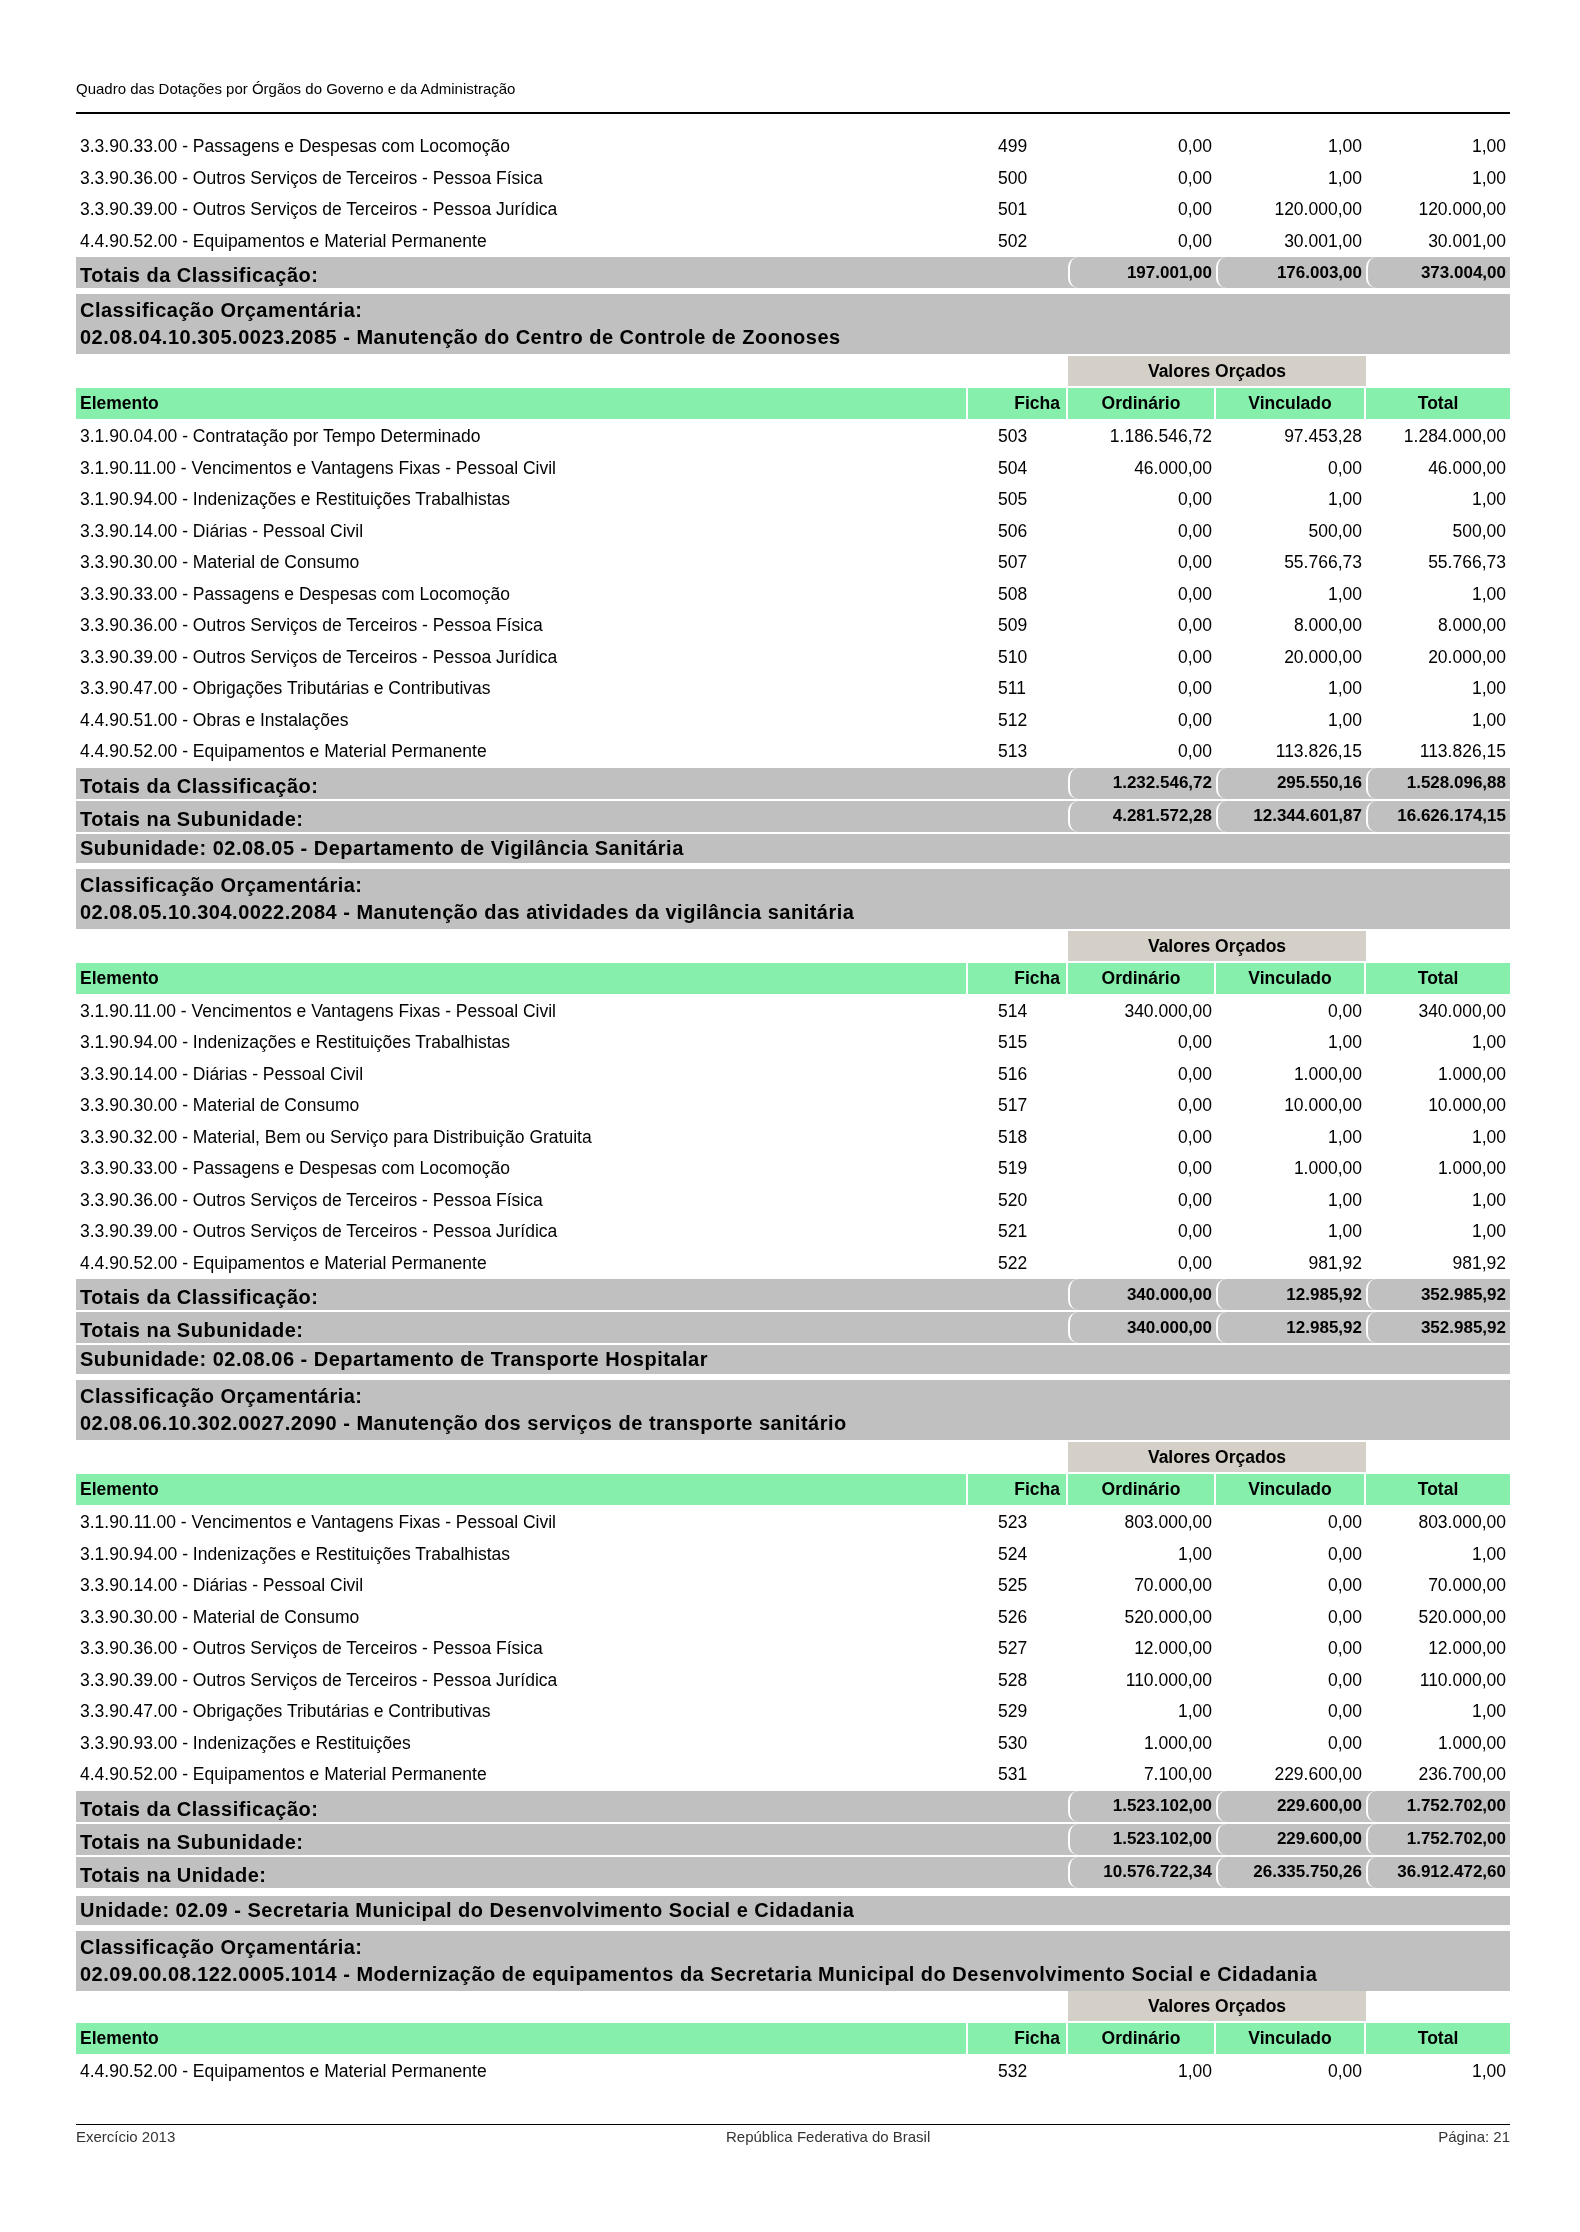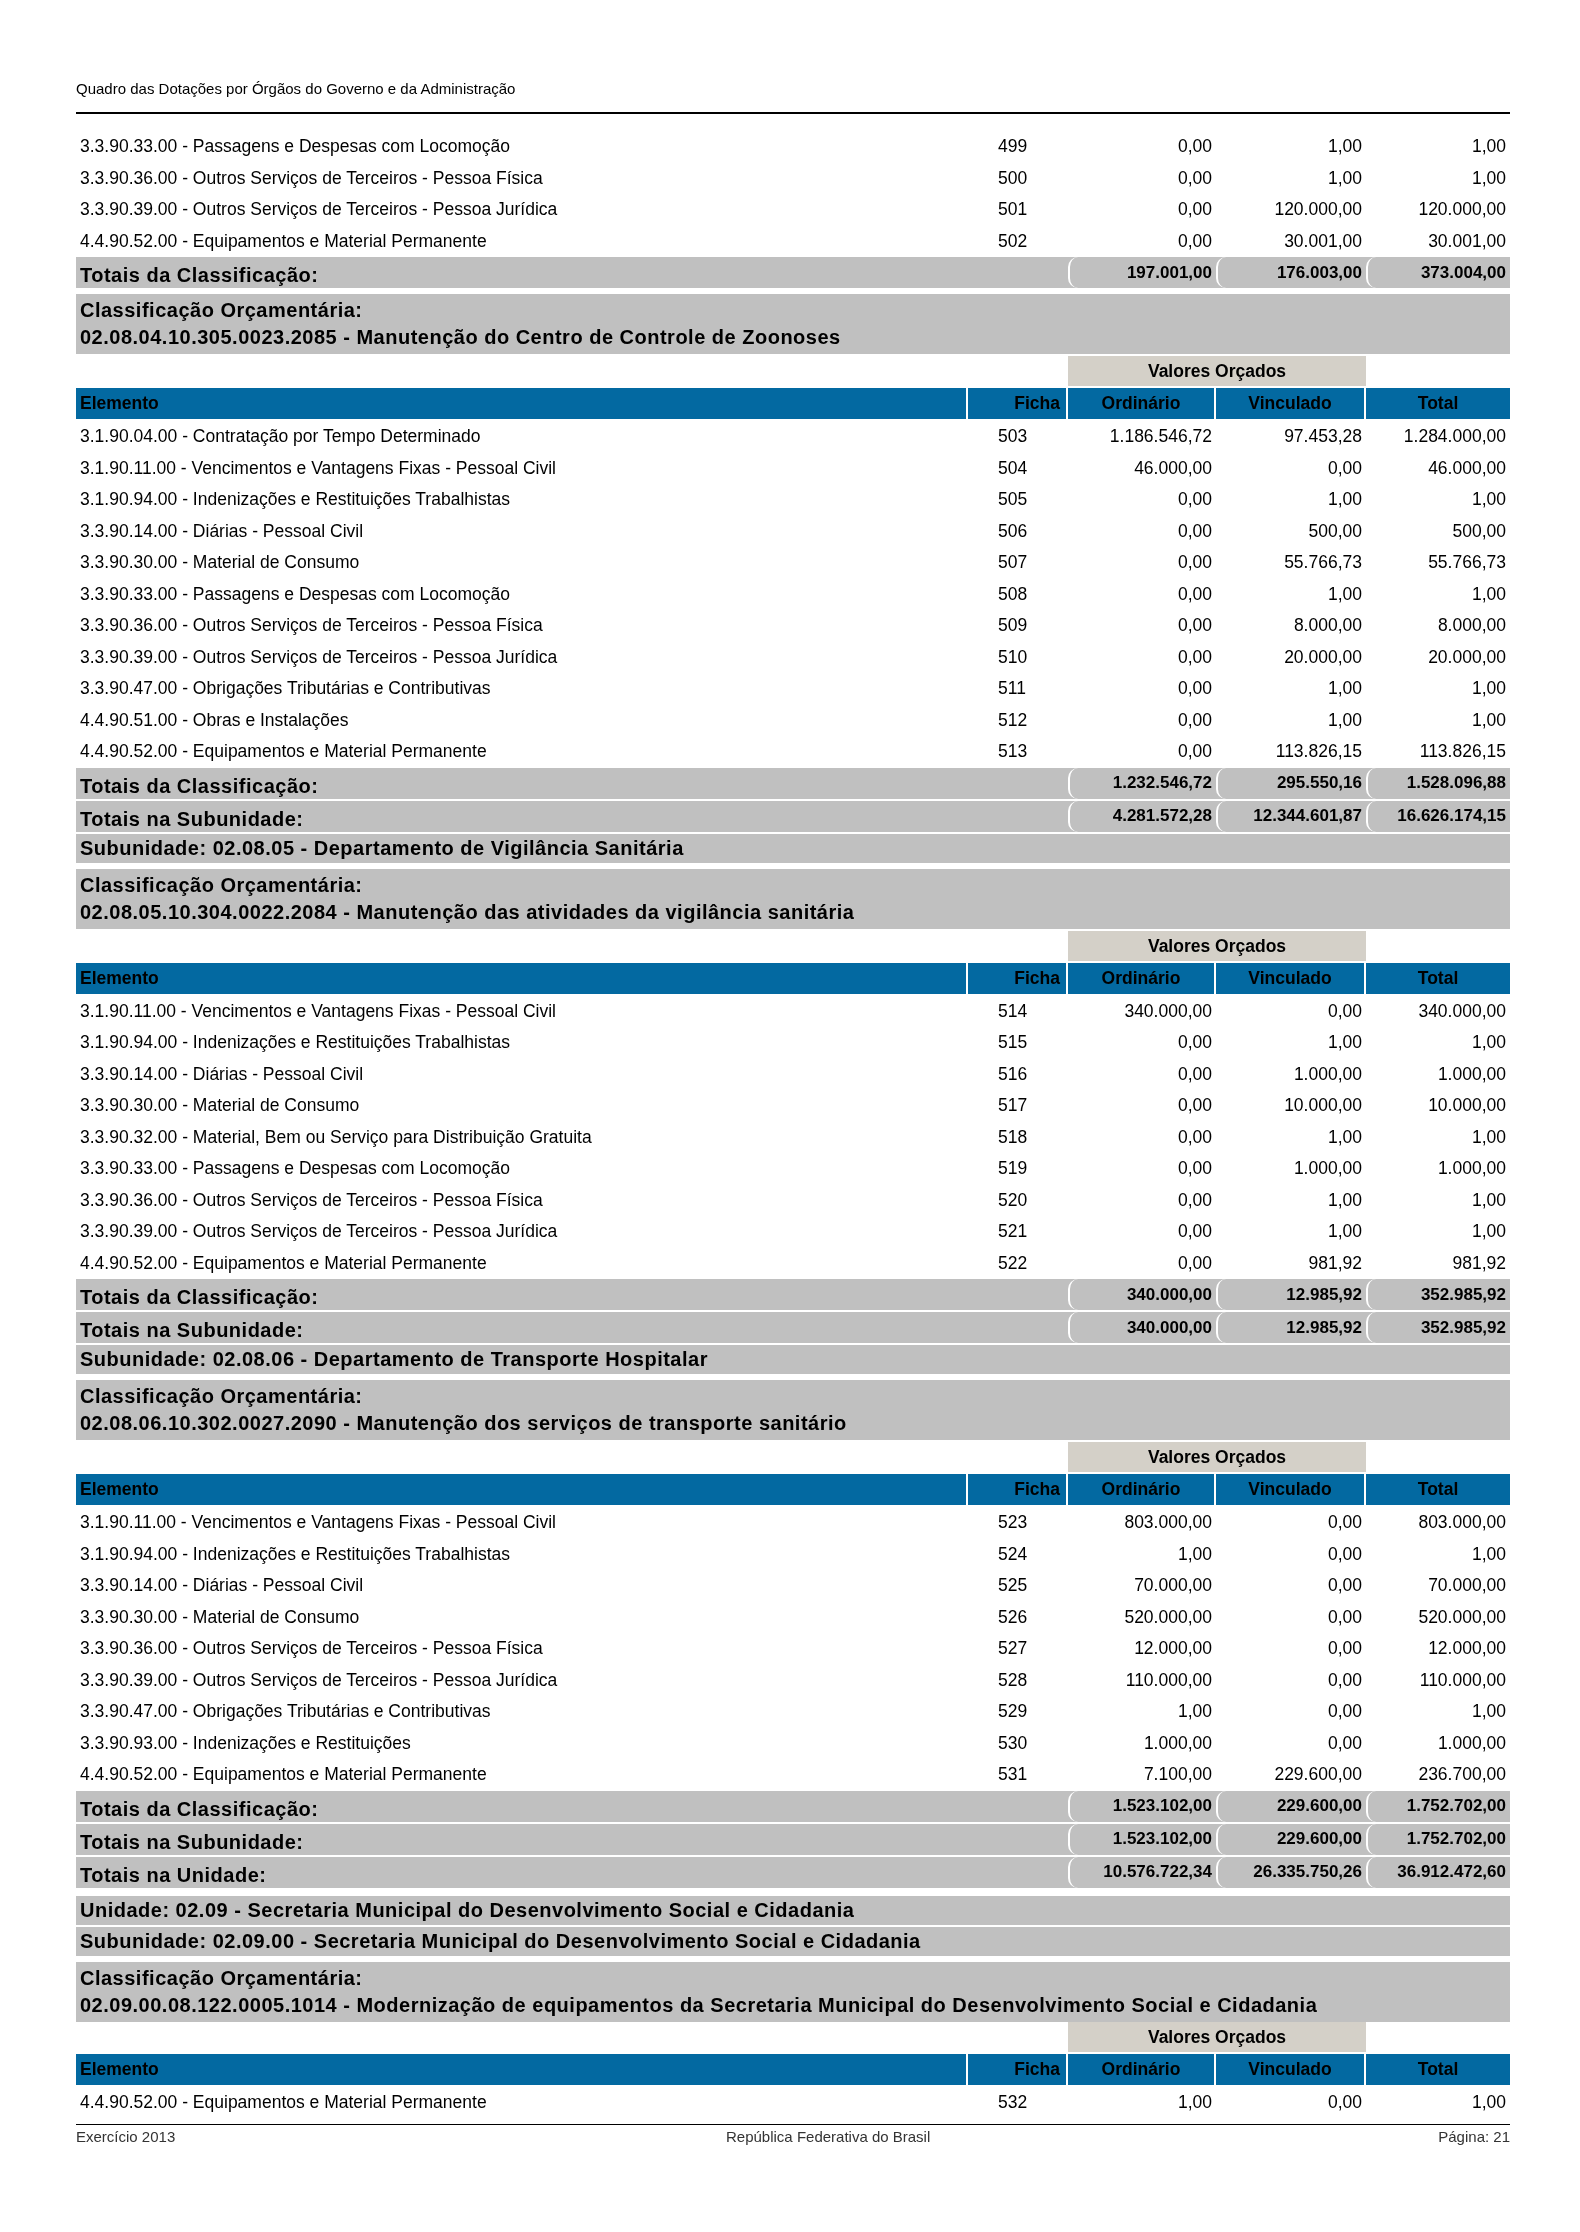--- a/index.html
+++ b/index.html
@@ -18,21 +18,21 @@
   .total-row .tlabel { width: 992px; padding-left: 4px; box-sizing: border-box; font-size: 20px; font-weight: bold; letter-spacing: 0.5px; display: flex; align-items: flex-end; padding-bottom: 1px; border-radius: 10px; }
   .total-row .tv { font-weight: bold; font-size: 17px; display: flex; align-items: center; justify-content: flex-end; border-left: 2px solid #fff; box-sizing: border-box; padding-right: 4px; border-radius: 10px; }
   .tv.o { width: 148px; } .tv.v { width: 150px; } .tv.t { width: 144px; }
   .band { background: #c0c0c0; font-size: 20px; font-weight: bold; letter-spacing: 0.5px; padding-left: 4px; box-sizing: border-box; }
   .band.unit { height: 31px; display: flex; align-items: center; border-bottom: 2px solid #fff; }
   .band.class { margin-top: 4px; padding-top: 3px; padding-bottom: 3px; line-height: 27px; }
   .valores-row { display: flex; height: 30px; margin-top: 2px; }
   .valores-row .spacer { width: 992px; }
   .valores-row .vo { width: 298px; background: #d4d0c8; font-weight: bold; font-size: 17.5px; text-align: center; line-height: 30px; }
   .hdr-row { display: flex; height: 31px; margin-top: 2px; margin-bottom: 2px; }
-  .hdr-row > div { background: #0369a1; font-weight: bold; font-size: 17.5px; display: flex; align-items: center; border-right: 2px solid #fff; box-sizing: border-box; }
+  .hdr-row > div { background: #86efac; font-weight: bold; font-size: 17.5px; display: flex; align-items: center; border-right: 2px solid #fff; box-sizing: border-box; }
   .hdr-row .h-el { width: 892px; padding-left: 4px; }
   .hdr-row .h-fi { width: 100px; justify-content: flex-end; padding-right: 6px; }
   .hdr-row .h-or { width: 148px; justify-content: center; text-align: center; }
   .hdr-row .h-vi { width: 150px; justify-content: center; }
   .hdr-row .h-to { width: 144px; justify-content: center; border-right: none; }
   .footer-rule { position: absolute; left: 0; top: 2124px; width: 1434px; height: 1px; background: #000; }
   .footer { position: absolute; left: 0; top: 2128px; width: 1434px; font-size: 15px; color: #333; }
   .footer .f-left { position: absolute; left: 0; }
   .footer .f-center { position: absolute; left: 650px; }
   .footer .f-right { position: absolute; right: 0; }
@@ -387,21 +387,20 @@
       <div class="total-row" style="margin-bottom:6px;">
         <div class="tlabel">Totais na Unidade:</div>
         <div class="tv o">10.576.722,34</div>
         <div class="tv v">26.335.750,26</div>
         <div class="tv t">36.912.472,60</div>
       </div>
     </div>
 
     <div>
       <div class="band unit">Unidade: 02.09 - Secretaria Municipal do Desenvolvimento Social e Cidadania</div>
-      <div class="band unit">Subunidade: 02.09.00 - Secretaria Municipal do Desenvolvimento Social e Cidadania</div>
       <div class="band class">
         <div>Classificação Orçamentária:</div>
         <div>02.09.00.08.122.0005.1014 - Modernização de equipamentos da Secretaria Municipal do Desenvolvimento Social e Cidadania</div>
       </div>
       <div class="valores-row" style="margin-top:0;">
         <div class="spacer"></div>
         <div class="vo">Valores Orçados</div>
       </div>
       <div class="hdr-row">
         <div class="h-el">Elemento</div>

